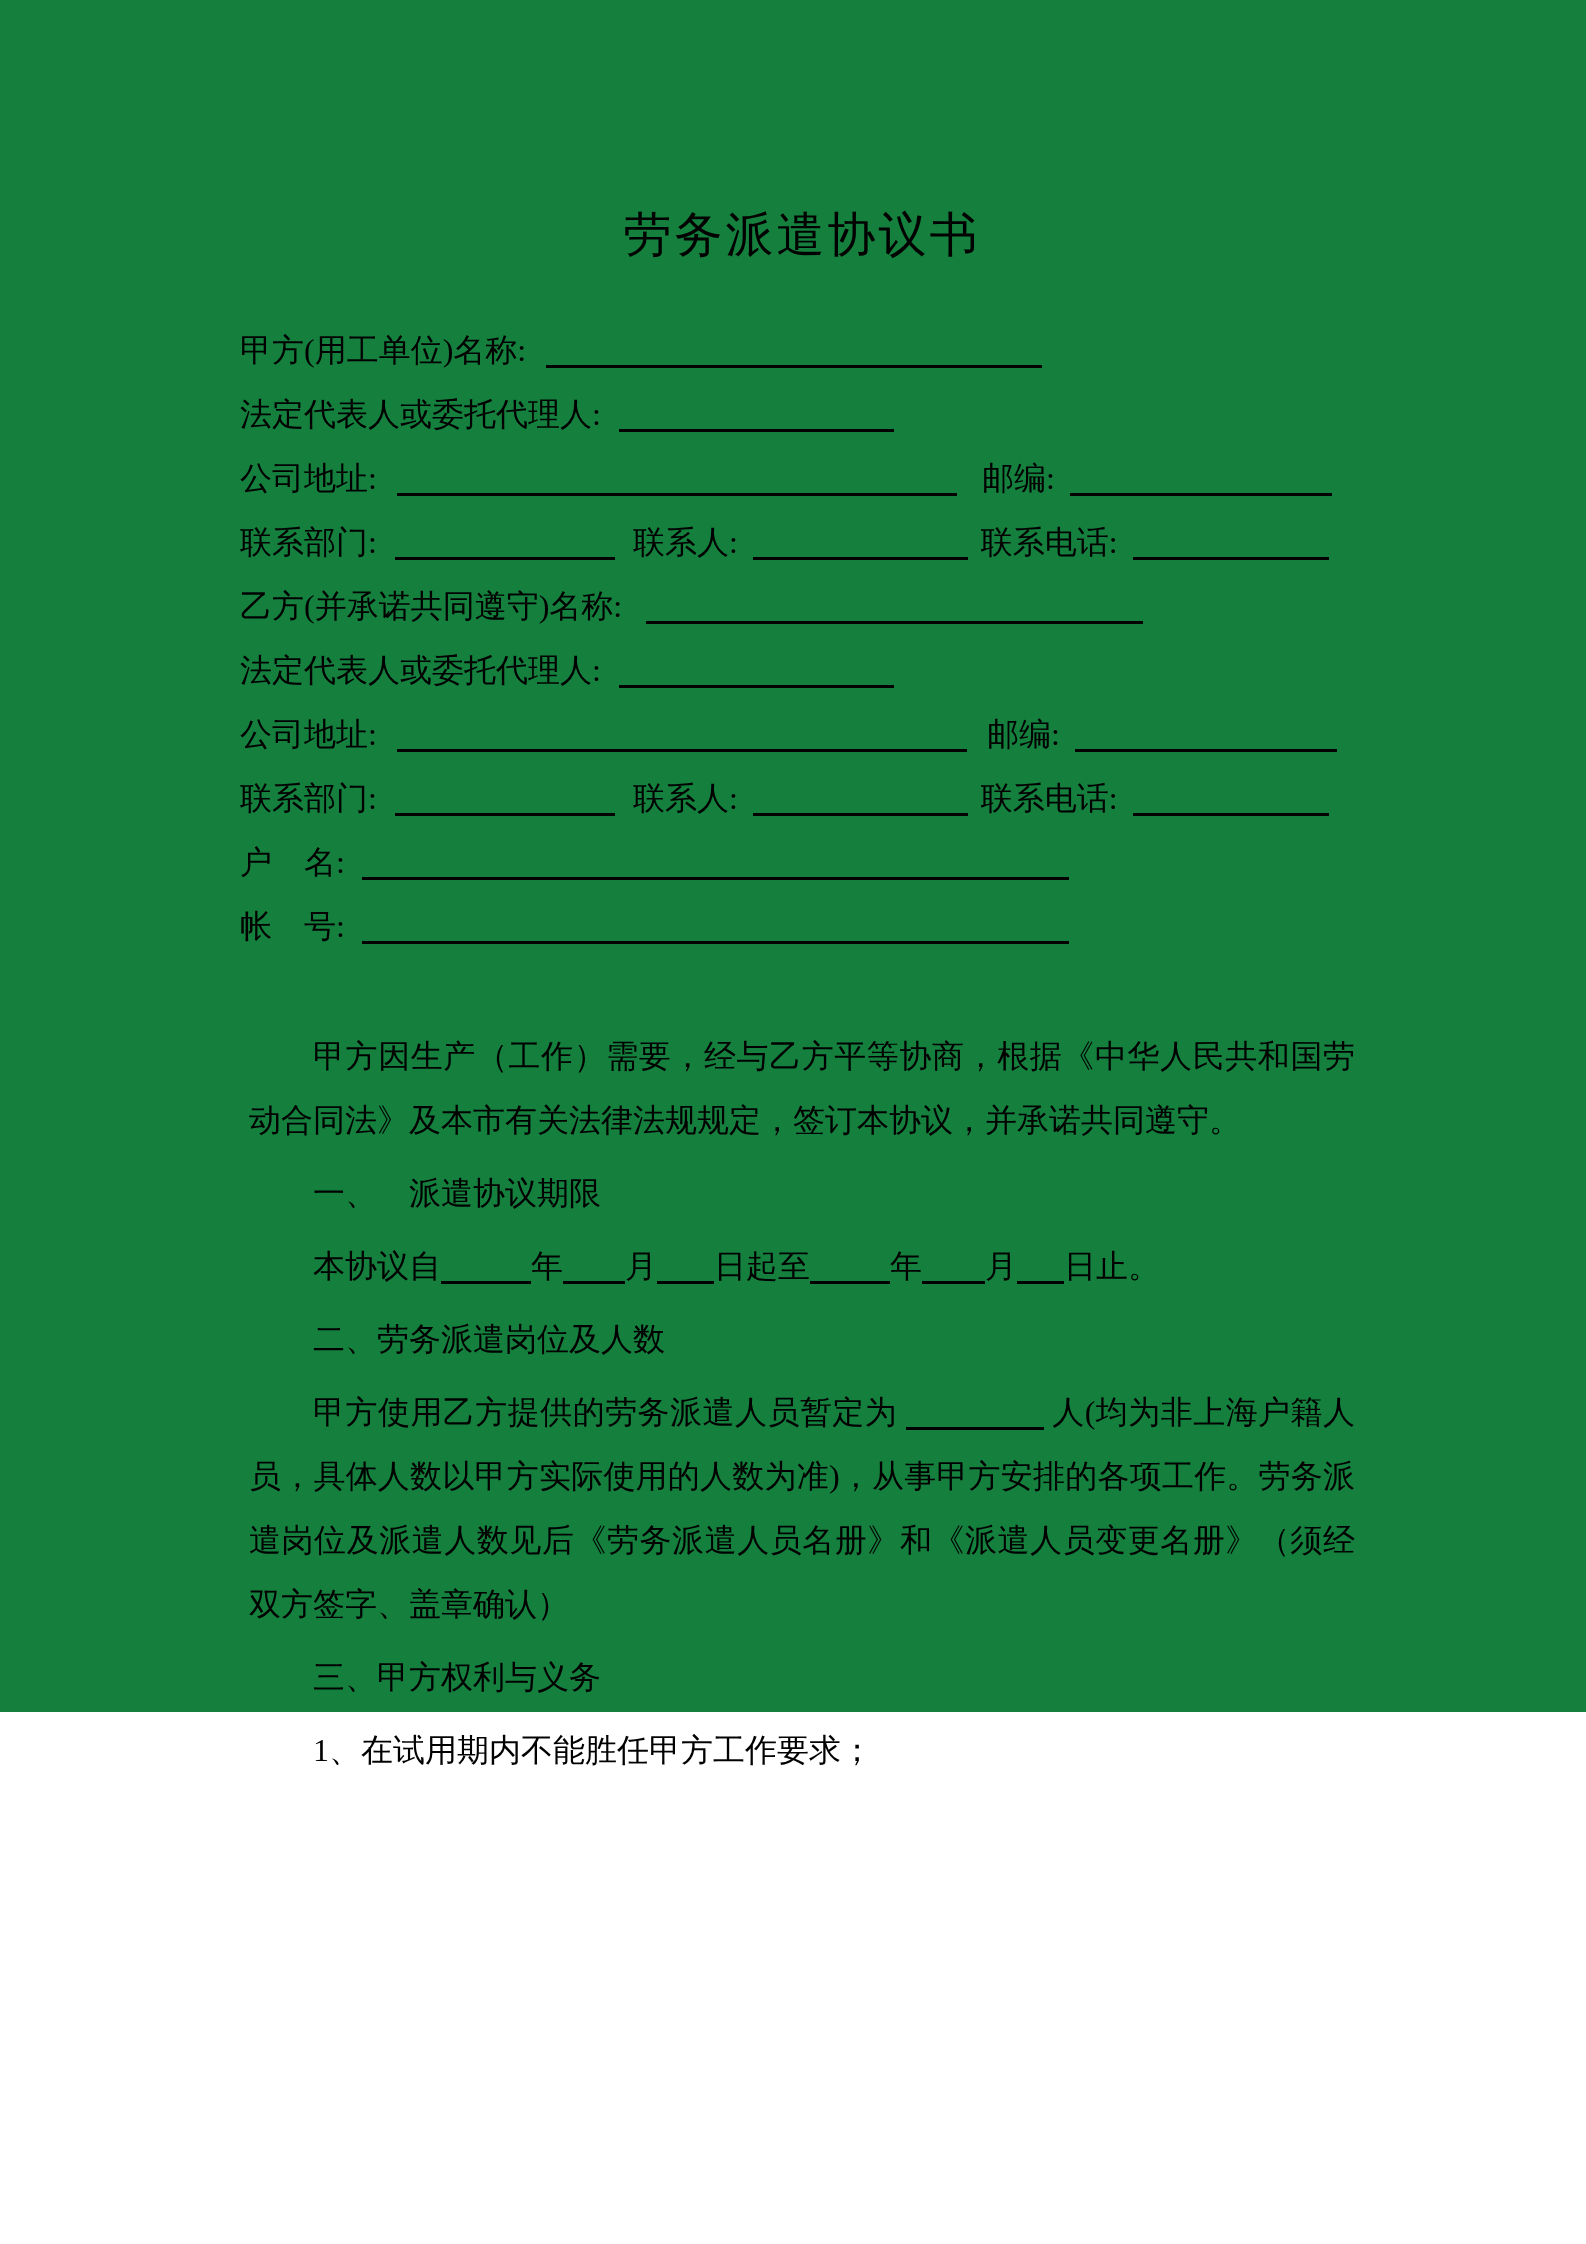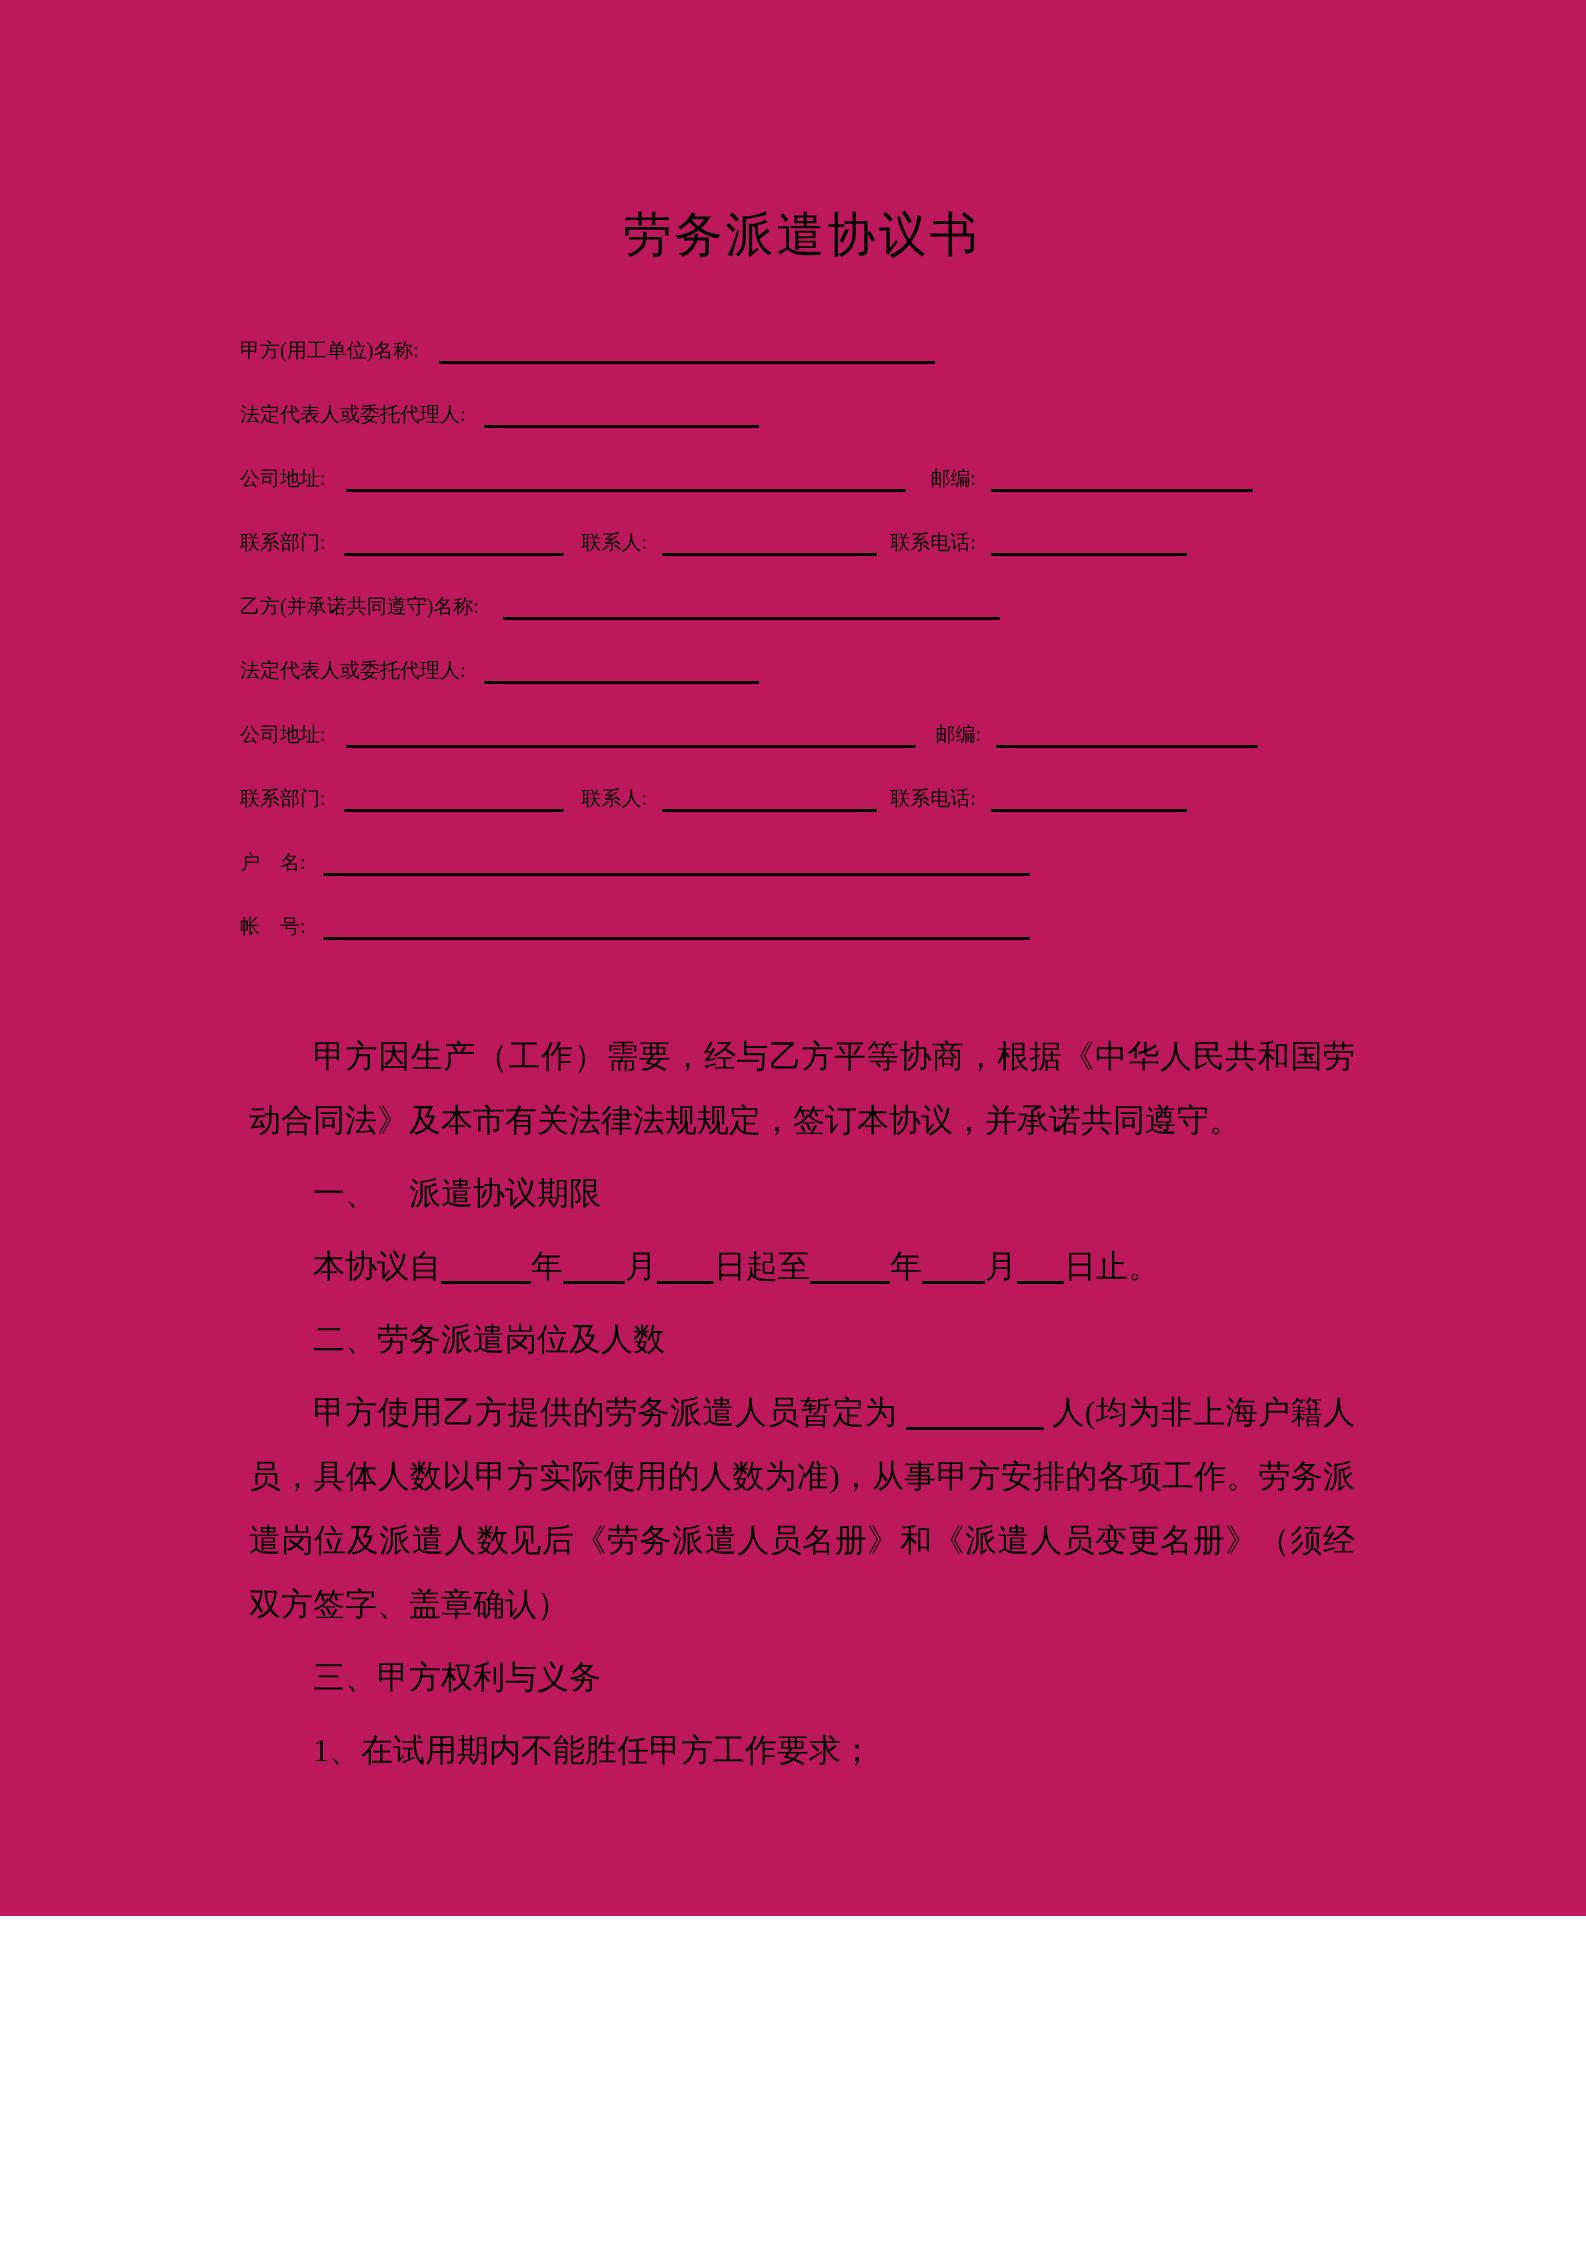--- a/index.html
+++ b/index.html
@@ -10,36 +10,36 @@
   body {
     width: 1586px;
     height: 2244px;
     font-family: "Liberation Serif", "DejaVu Serif", serif;
     color: #000000;
     overflow: hidden;
   }
   .page {
     box-sizing: border-box;
     width: 1586px;
-    height: 1916px;
+    height: 1712px;
     padding: 206px 222px 0 240px;
-    background: #be185d;
+    background: #15803d;
   }
   .title {
     margin: 0;
     font-size: 48px;
     font-weight: normal;
     line-height: 58px;
     text-align: center;
     letter-spacing: 3px;
     white-space: nowrap;
   }
   .form {
     margin-top: 54px;
-    font-size: 20px;
+    font-size: 32px;
   }
   .row {
     height: 64px;
     line-height: 64px;
     white-space: nowrap;
   }
   .lab { display: inline; }
   .bl {
     display: inline-block;
     height: 0;

